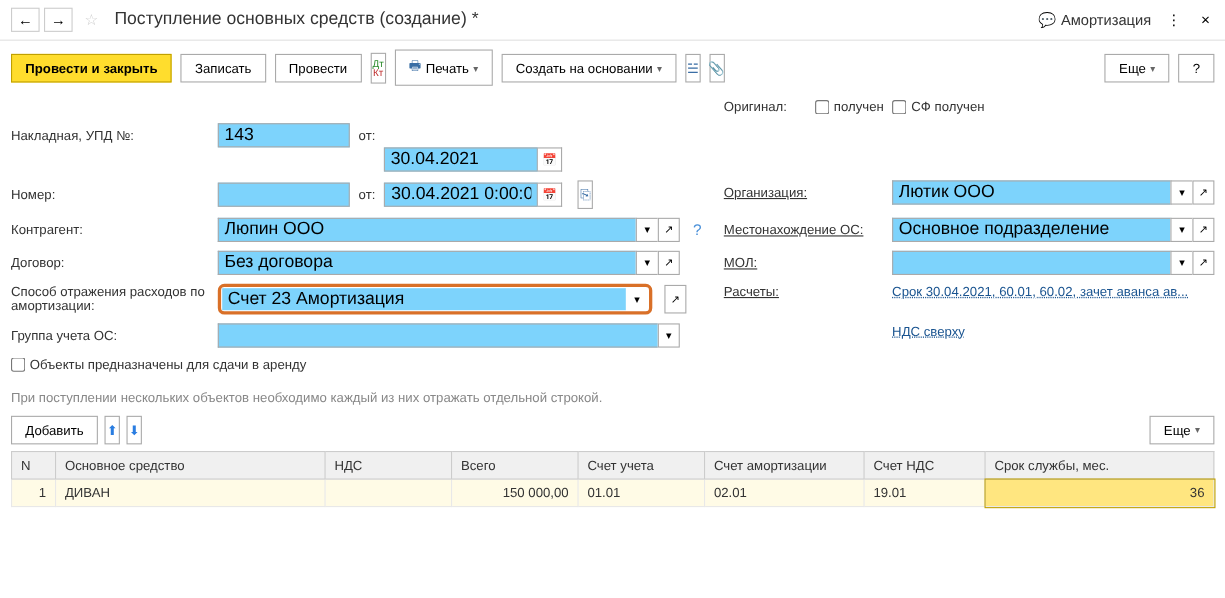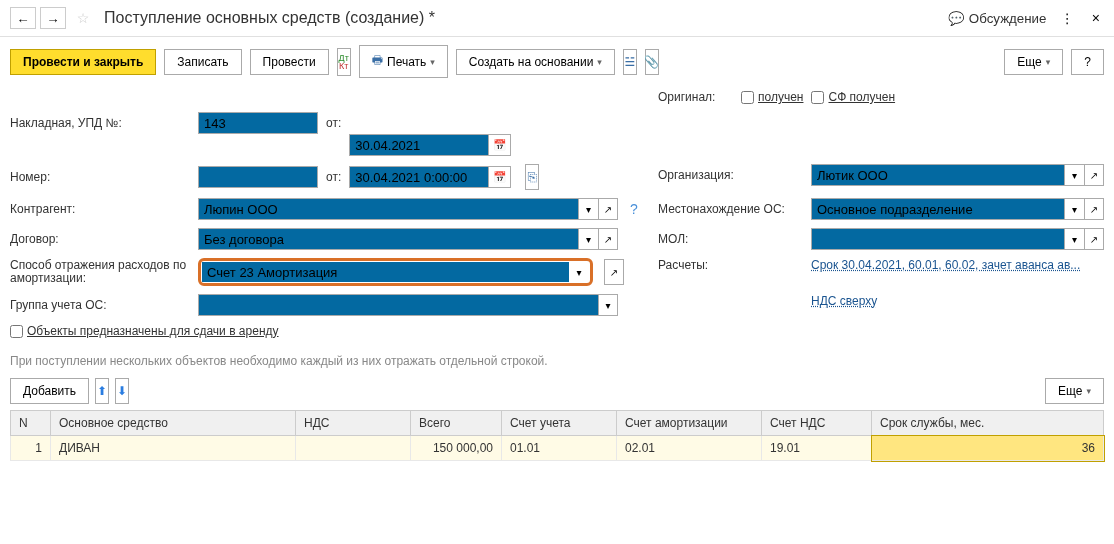--- a/index.html
+++ b/index.html
@@ -107,27 +107,27 @@
     .form-row {
       display: flex;
       align-items: flex-start;
       margin-bottom: 8px;
       gap: 8px;
     }
     .form-col-left { width: 640px; display: flex; align-items: center; gap: 8px; }
     .form-col-right { flex: 1; display: flex; align-items: center; gap: 8px; }
     .label { color: #333; }
     .label-left { width: 180px; }
-    .label-right { width: 145px; }
+    .label-right { width: 145px; text-decoration: underline; }
     .input {
       border: 1px solid #aaa;
       padding: 3px 5px;
-      font-size: 13px;
+      font-size: 16px;
       height: 22px;
-      background: #0369a1;
+      background: #7dd3fc;
     }
     .input-num { width: 120px; }
     .input-date { width: 140px; }
     .input-datetime { width: 140px; }
     .input-lookup { flex: 1; }
     .lookup-wrap {
       display: flex;
       align-items: stretch;
       flex: 1;
     }
@@ -143,21 +143,21 @@
     .lookup-btn.mid { border-right: none; }
     .cal-btn {
       width: 22px;
       border: 1px solid #aaa;
       border-left: none;
       background: #fff;
       cursor: pointer;
       display: flex; align-items: center; justify-content: center;
     }
     .hint-icon { color: #4a90d9; cursor: pointer; font-size: 14px; margin-left: 4px; }
-    .checkbox-wrap { display: flex; align-items: center; gap: 4px; text-decoration: underline; }
+    .checkbox-wrap { display: flex; align-items: center; gap: 4px; }
     .link { color: #1a5490; text-decoration: underline dotted; cursor: pointer; }
     .highlighted-field {
       border: 3px solid #d97028;
       border-radius: 6px;
       padding: 1px;
     }
     .highlighted-field .input { border: none; height: 20px; }
     .info-text { color: #888; padding: 4px 10px; }
     .table-toolbar {
       display: flex;
@@ -206,21 +206,21 @@
 <body>
 
 <div class="header">
   <button class="nav-btn">←</button>
   <button class="nav-btn">→</button>
   <button class="star-btn">☆</button>
   <div class="title">Поступление основных средств (создание) *</div>
   <div class="header-right">
     <button class="discuss-btn">
       <span class="chat-icon">💬</span>
-      <span>Обсуждение</span>
+      <span>Амортизация</span>
     </button>
     <button class="dots-btn">⋮</button>
     <button class="close-btn">×</button>
   </div>
 </div>
 
 <div class="toolbar">
   <button class="btn btn-primary">Провести и закрыть</button>
   <button class="btn">Записать</button>
   <button class="btn">Провести</button>
@@ -384,21 +384,21 @@
   <button class="btn dropdown-caret">Еще</button>
 </div>
 
 <div class="table-wrap">
   <table class="data-table">
     <thead>
       <tr>
         <th style="width:40px">N</th>
         <th style="width:245px">Основное средство</th>
         <th style="width:115px">НДС</th>
-        <th style="width:91px">Всего</th>
+        <th style="width:115px">Всего</th>
         <th style="width:115px">Счет учета</th>
         <th style="width:145px">Счет амортизации</th>
         <th style="width:110px">Счет НДС</th>
         <th>Срок службы, мес.</th>
       </tr>
     </thead>
     <tbody>
       <tr>
         <td class="num">1</td>
         <td>ДИВАН</td>

